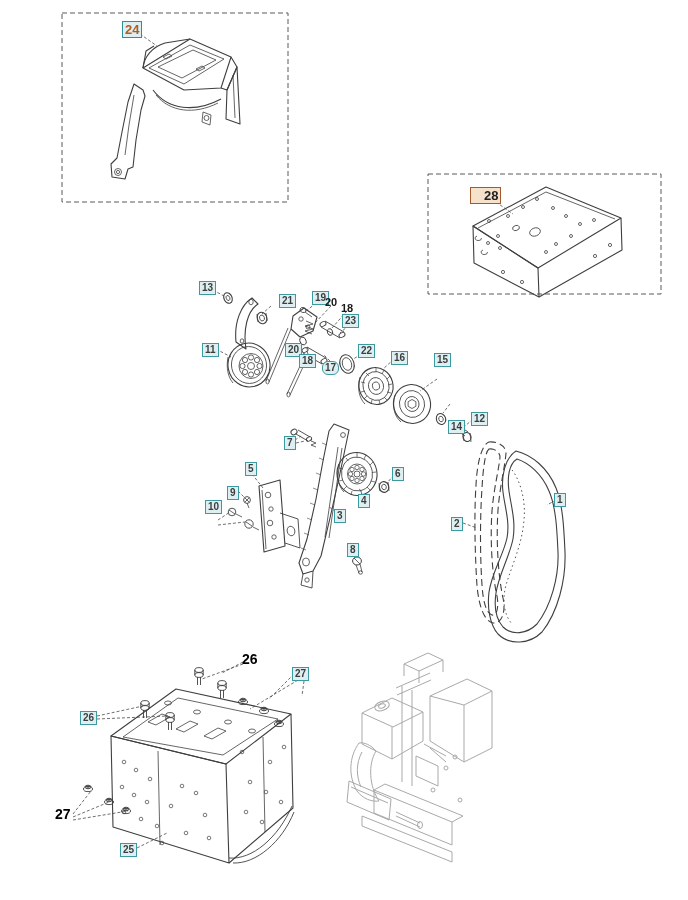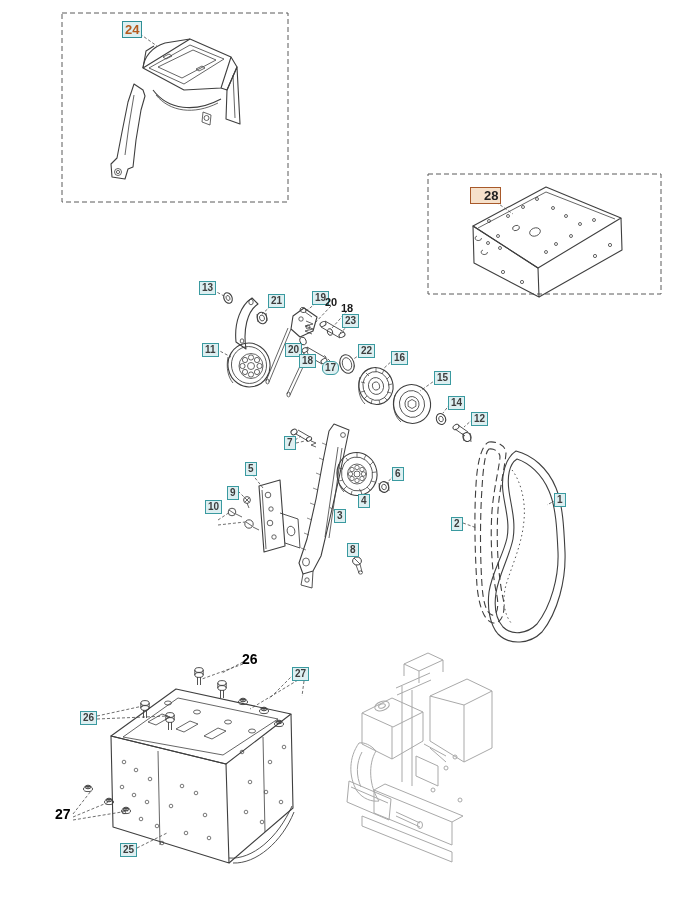--- a/index.html
+++ b/index.html
@@ -394,33 +394,33 @@
     <path d="M97,716 L143,706 M97,719 L168,716"></path>
     <path d="M73,814 L91,791 M73,817 L109,802 M73,820 L128,811"></path>
     <path d="M137,848 L167,833"></path>
   </g>
 </svg>
 
 <div id="callout-layer">
       <div class="co v-selected-cover" style="left: 122px; top: 21px;">24</div>
       <div class="co v-selected-plate" style="left: 470px; top: 187px; padding-left: 13px;">28</div>
       <div class="co v-box" style="left: 199px; top: 281px;">13</div>
-      <div class="co v-box" style="left: 268px; top: 294px; text-align: center;">21</div>
+      <div class="co v-box" style="left: 279px; top: 294px; text-align: center;">21</div>
       <div class="co v-box" style="left: 312px; top: 291px;">19</div>
       <div class="co v-text-small" style="left: 325px; top: 296px;">20</div>
       <div class="co v-text-small" style="left: 341px; top: 302px;">18</div>
       <div class="co v-box" style="left: 342px; top: 314px;">23</div>
       <div class="co v-box" style="left: 202px; top: 343px;">11</div>
       <div class="co v-box" style="left: 285px; top: 343px;">20</div>
       <div class="co v-box" style="left: 299px; top: 354px;">18</div>
       <div class="co v-box" style="left: 322px; top: 361px; border-radius: 6px;">17</div>
       <div class="co v-box" style="left: 358px; top: 344px;">22</div>
       <div class="co v-box" style="left: 391px; top: 351px;">16</div>
-      <div class="co v-box" style="left: 434px; top: 371px;">15</div>
-      <div class="co v-box" style="left: 448px; top: 396px;">14</div>
+      <div class="co v-box" style="left: 434px; top: 353px;">15</div>
+      <div class="co v-box" style="left: 448px; top: 420px;">14</div>
       <div class="co v-box" style="left: 471px; top: 412px;">12</div>
       <div class="co v-box" style="left: 284px; top: 436px;">7</div>
       <div class="co v-box" style="left: 245px; top: 462px;">5</div>
       <div class="co v-box" style="left: 227px; top: 486px;">9</div>
       <div class="co v-box" style="left: 205px; top: 500px;">10</div>
       <div class="co v-box" style="left: 392px; top: 467px;">6</div>
       <div class="co v-box" style="left: 358px; top: 494px;">4</div>
       <div class="co v-box" style="left: 334px; top: 509px;">3</div>
       <div class="co v-box" style="left: 347px; top: 543px;">8</div>
       <div class="co v-box" style="left: 451px; top: 517px;">2</div>

